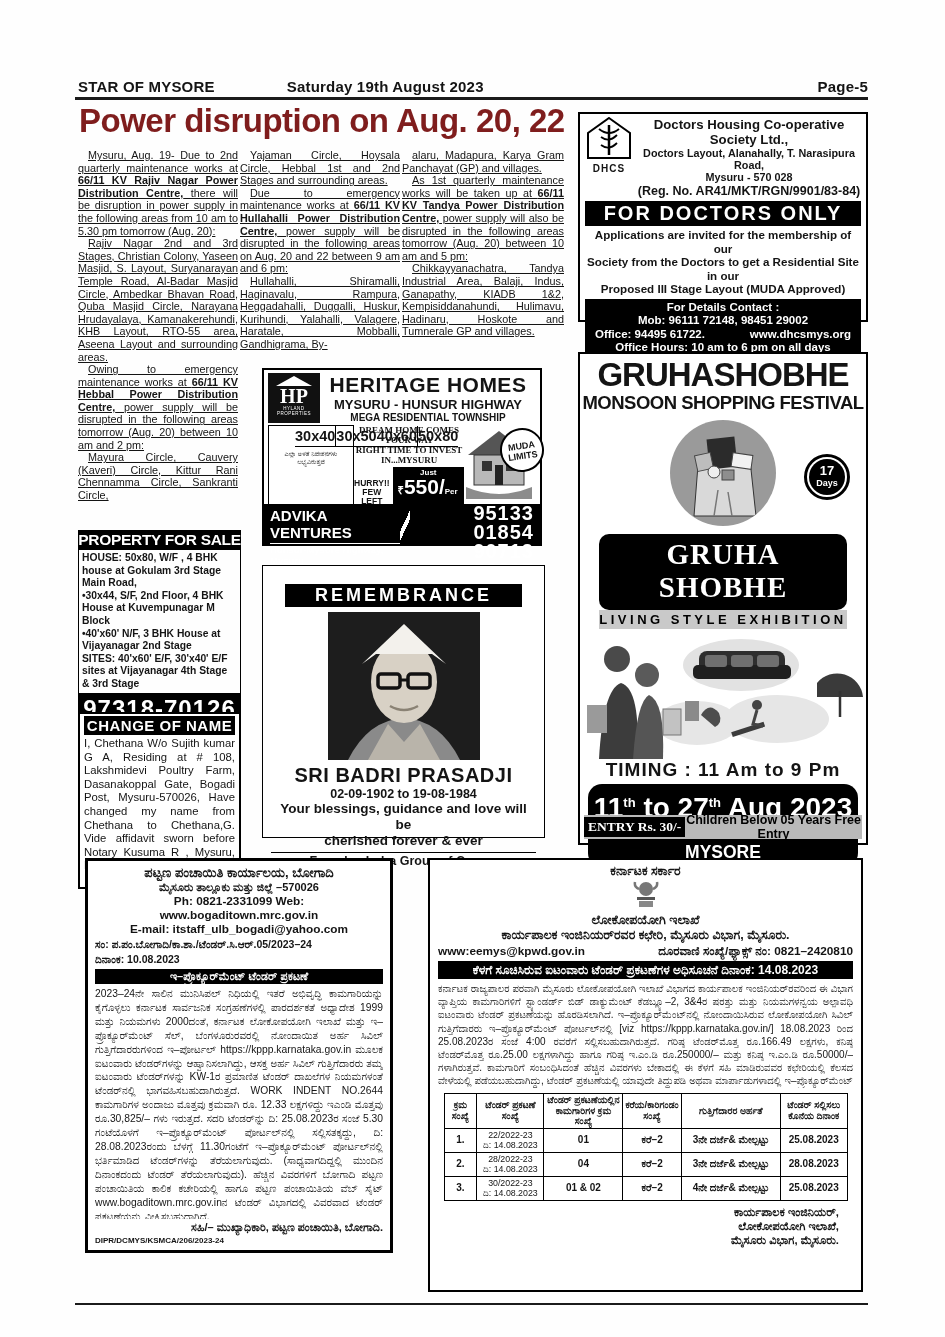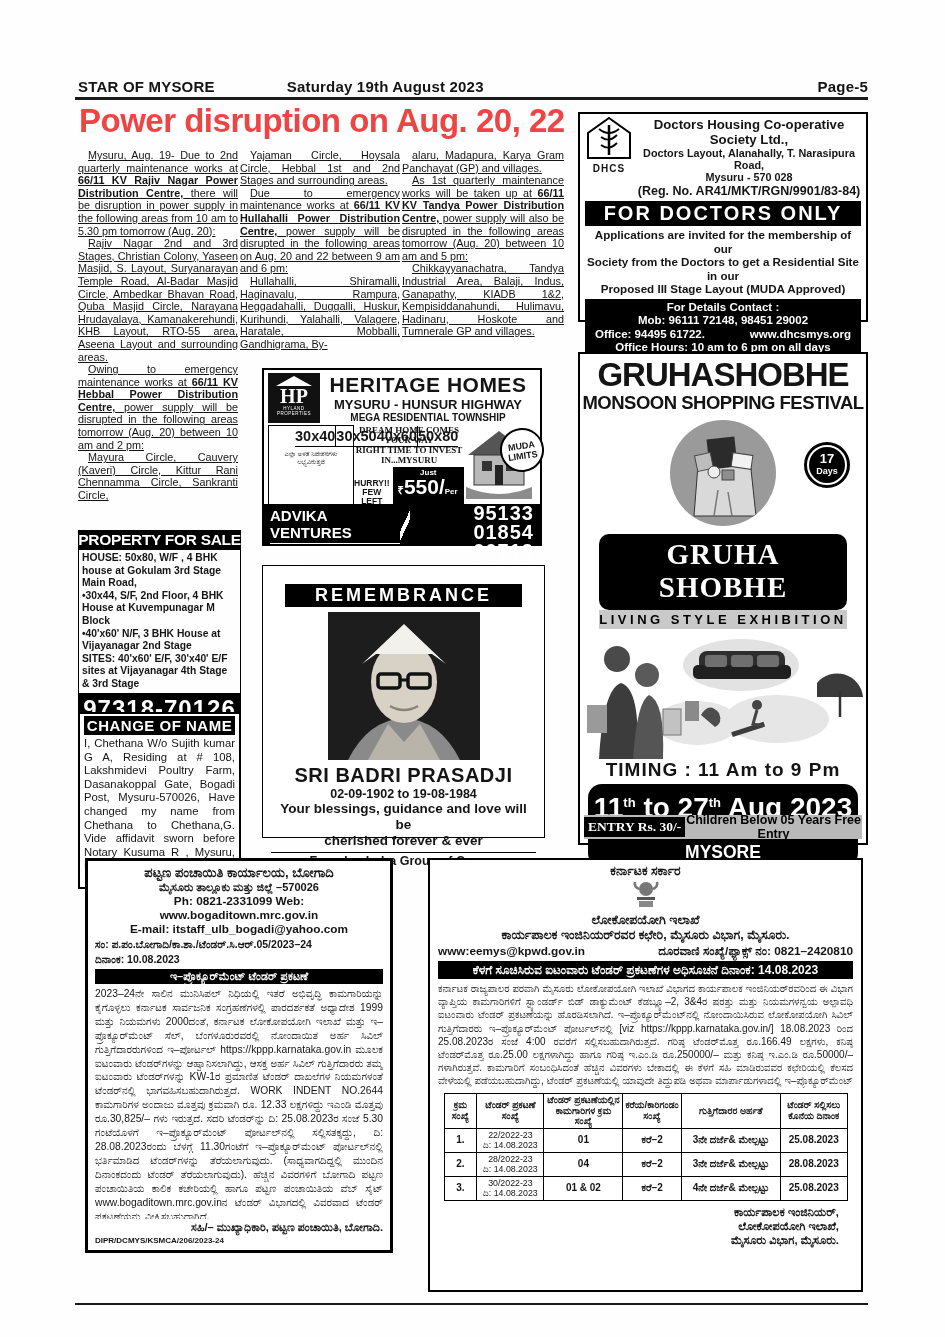--- a/index.html
+++ b/index.html
@@ -9,21 +9,21 @@
   .ctr{text-align:center;}
   .just{text-align:justify;}
 
   
   .masthead{left:78px;top:78px;width:790px;display:flex;align-items:baseline;font-weight:bold;font-size:15px;letter-spacing:.2px;}
   .masthead .date{margin-left:72px;}
   .masthead .pageno{margin-left:auto;}
   .mast-rule{left:75px;top:97px;width:793px;height:3px;background:#1b1b1b;}
 
   
-  .headline{left:79px;top:102px;width:500px;font-size:33px;font-weight:bold;color:#ef4444;letter-spacing:-.5px;}
+  .headline{left:79px;top:102px;width:500px;font-size:33px;font-weight:bold;color:#7f1d1d;letter-spacing:-.5px;}
   .newscol{width:160px;font-size:10.8px;line-height:12.6px;}
   .newscol p{margin:0;text-indent:10px;text-align:justify;text-decoration:underline;}
   #col1{left:78px;top:149px;height:390px;}
   #col2{left:240px;top:149px;height:222px;}
   #col3{left:402px;top:149px;width:162px;height:222px;}
 
   
   .docad{left:578px;top:112px;width:290px;height:210px;border:2px solid #000;background:#fff;box-sizing:border-box;padding:3px 5px;}
   .docad .hdr{display:flex;gap:4px;}
   .docad .logo{width:48px;flex:0 0 48px;text-align:center;}
@@ -93,21 +93,21 @@
   .namechg{left:78px;top:712px;width:163px;border:2px solid #000;box-sizing:border-box;padding:2px 4px;background:#fff;}
   .namechg .banner{background:#000;color:#fff;font-size:15px;font-weight:bold;text-align:center;letter-spacing:.5px;padding:1px 0;margin-bottom:2px;}
   .namechg .body{font-size:11.3px;line-height:13.6px;text-align:justify;}
   .namechg .sign{font-size:11.3px;text-align:right;}
 
   
   .gruha{left:578px;top:352px;width:290px;height:493px;border:2px solid #000;box-sizing:border-box;background:#fff;text-align:center;position:absolute;}
   .gruha .g1{font-size:33px;font-weight:bold;letter-spacing:-1px;line-height:34px;margin-top:4px;}
   .gruha .g2{font-size:18.5px;font-weight:bold;letter-spacing:-.5px;}
   .gruha .circle{width:106px;height:106px;border-radius:50%;background:#9a9a9a;margin:6px auto 0;overflow:hidden;}
-  .badge17{position:absolute;right:16px;top:88px;width:46px;height:46px;border:3px solid #000;border-radius:50%;background:#fff;box-sizing:border-box;padding:2px;}
+  .badge17{position:absolute;right:16px;top:100px;width:46px;height:46px;border:3px solid #000;border-radius:50%;background:#fff;box-sizing:border-box;padding:2px;}
   .badge17 .inner{width:100%;height:100%;border-radius:50%;background:#000;color:#fff;font-weight:bold;font-size:13px;line-height:13px;display:flex;flex-direction:column;justify-content:center;}
   .badge17 .d{font-size:9px;font-weight:bold;}
   .gruha .logobar{margin:8px auto 0;width:248px;background:#000;color:#fff;border-radius:10px;font-family:"Liberation Serif",serif;font-size:29px;font-weight:bold;letter-spacing:1px;padding:4px 0 6px;}
   .gruha .graybar{margin:0 auto;width:248px;background:#c9c9c9;color:#000;font-size:13px;font-weight:bold;letter-spacing:3.5px;padding:2px 0;}
   .gruha .scene{height:128px;position:relative;margin-top:2px;}
   .gruha .timing{font-size:19px;font-weight:bold;letter-spacing:1px;}
   .gruha .datebox{margin:3px 8px 0;background:#000;color:#fff;border-radius:14px;padding:4px 2px 5px;}
   .gruha .dline{font-size:28px;font-weight:bold;line-height:29px;}
   .gruha .dline sup{font-size:13px;}
   .gruha .venue{font-size:17.5px;font-weight:bold;line-height:20px;}

